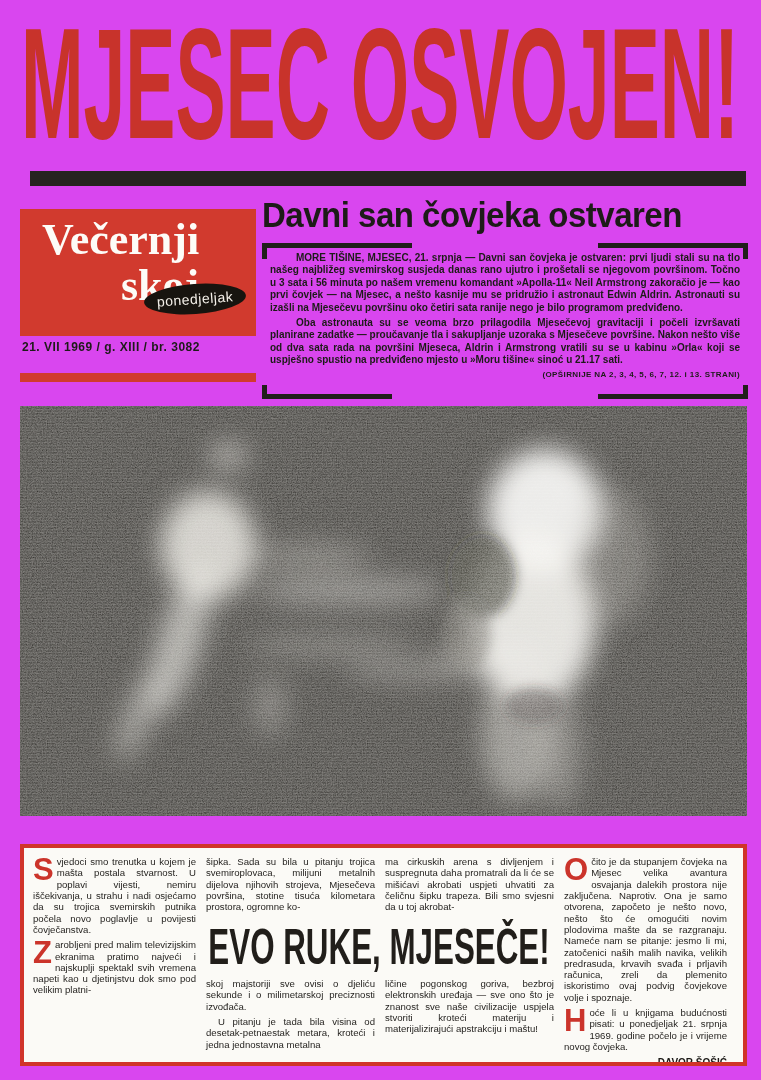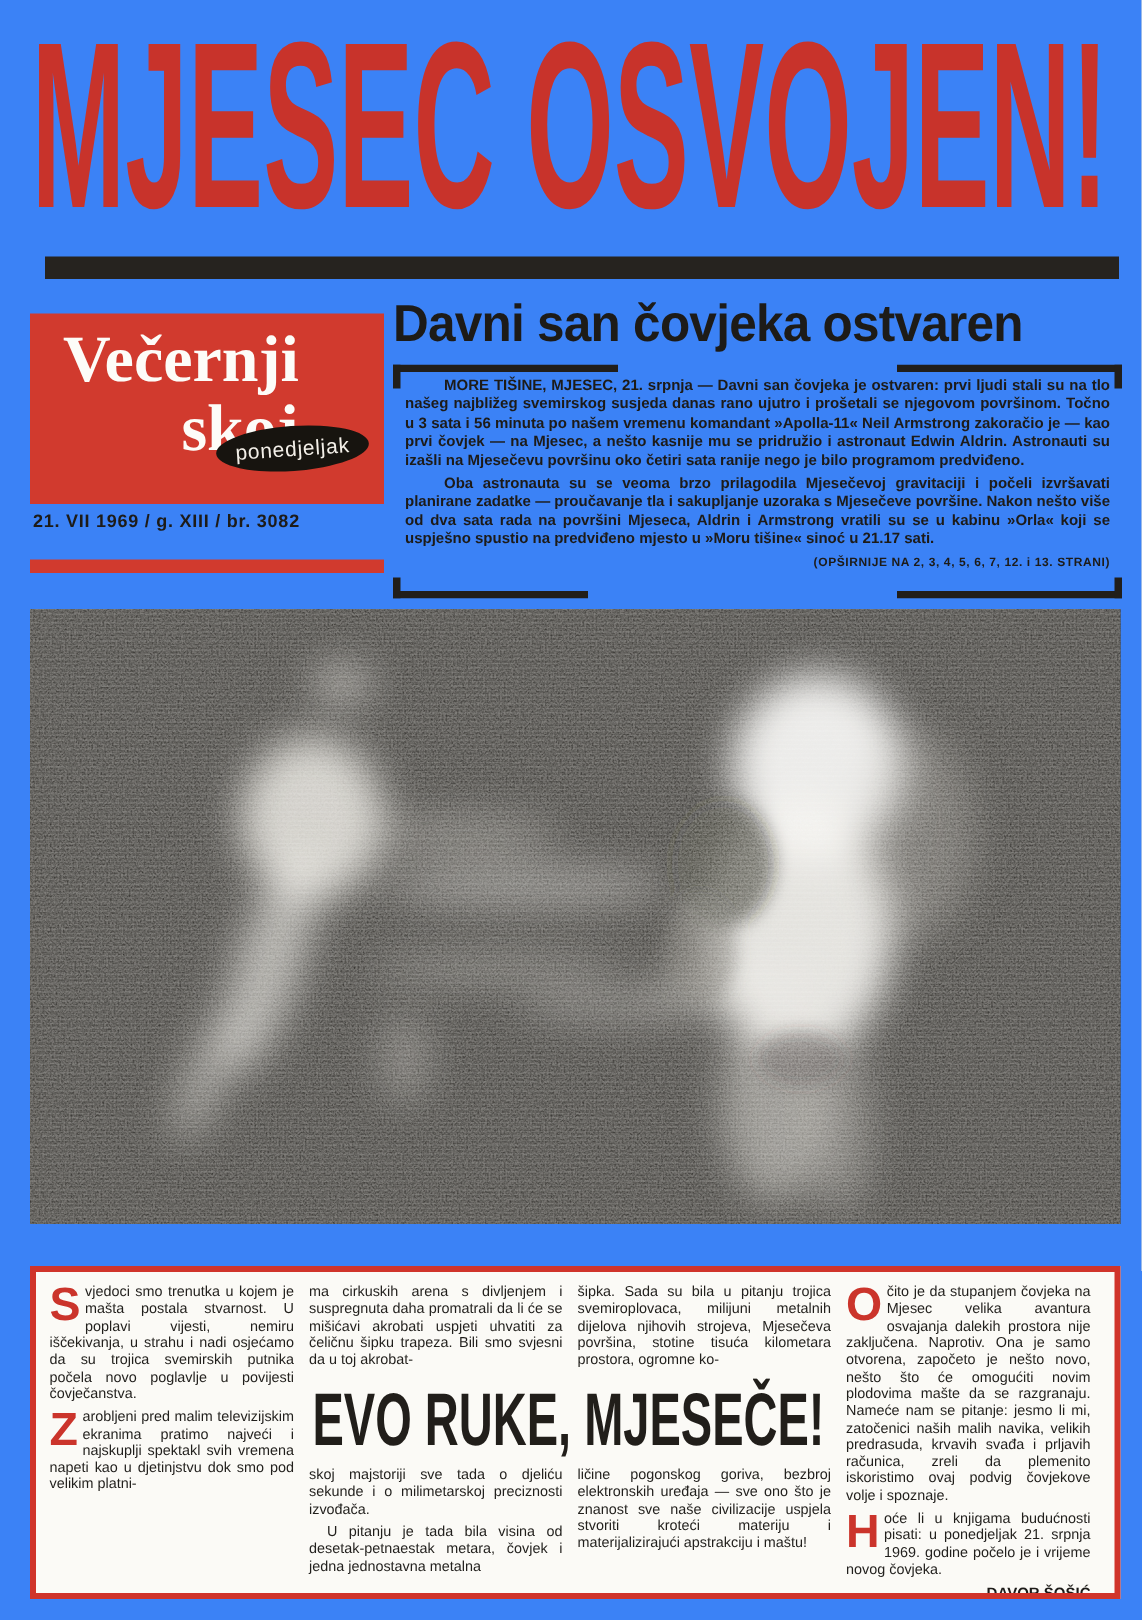--- a/index.html
+++ b/index.html
@@ -1,16 +1,16 @@
 <!DOCTYPE html>
 <html><head>
 <meta charset="utf-8">
 <style>
   html,body{margin:0;padding:0;background:#e8e6e0;}
-  .page{position:relative;width:761px;height:1080px;background:#3b82f6;overflow:hidden;
+  .page{position:relative;width:761px;height:1080px;background:#d946ef;overflow:hidden;
         font-family:"Liberation Sans",sans-serif;color:#1d1b18;margin:0 auto;}
   svg text{font-family:"Liberation Sans",sans-serif;}
 
   .main-headline{position:absolute;left:20px;top:18px;}
   .headline-rule{position:absolute;left:30px;top:171px;width:716px;height:15px;background:#26231f;}
 
   
   .masthead{position:absolute;left:20px;top:209px;width:236px;height:127px;background:#d13a2e;}
   .mh-title{position:absolute;left:22px;top:8px;color:#fdfcf8;font-family:"Liberation Serif",serif;
             font-weight:bold;font-size:44px;line-height:46px;letter-spacing:0px;text-align:right;}
@@ -150,30 +150,30 @@
       <p>
         <span class="dc">S</span><span>vjedoci smo trenutka u kojem je mašta postala stvarnost. U poplavi vijesti, nemiru iščekivanja, u strahu i nadi osjećamo da su trojica svemirskih putnika počela novo poglavlje u povijesti čovječanstva.</span>
       </p>
       <p>
         <span class="dc">Z</span><span>arobljeni pred malim televizijskim ekranima pratimo najveći i najskuplji spektakl svih vremena napeti kao u djetinjstvu dok smo pod velikim platni-</span>
       </p>
     </div>
 
     <div class="mid">
       <div class="midrow">
+        <p>šipka. Sada su bila u pitanju trojica svemiroplovaca, milijuni metalnih dijelova njihovih strojeva, Mjesečeva površina, stotine tisuća kilometara prostora, ogromne ko-</p>
         <p>ma cirkuskih arena s divljenjem i suspregnuta daha promatrali da li će se mišićavi akrobati uspjeti uhvatiti za čeličnu šipku trapeza. Bili smo svjesni da u toj akrobat-</p>
-        <p>šipka. Sada su bila u pitanju trojica svemiroplovaca, milijuni metalnih dijelova njihovih strojeva, Mjesečeva površina, stotine tisuća kilometara prostora, ogromne ko-</p>
       </div>
       <svg class="art-headline" width="348" height="56" viewBox="0 0 348 56">
         <text x="1" y="45" font-size="50" font-weight="bold" fill="#211e1a" textLength="344" lengthAdjust="spacingAndGlyphs">EVO RUKE, MJESEČE!</text>
       </svg>
       <div class="midrow">
         <div>
-          <p>skoj majstoriji sve tada o djeliću sekunde i o milimetarskoj preciznosti izvođača.</p>
-          <p class="ind">U pitanju je tada bila visina od desetak-petnaestak metara, čovjek i jedna jednostavna metalna</p>
+          <p>skoj majstoriji sve ovisi o djeliću sekunde i o milimetarskoj preciznosti izvođača.</p>
+          <p class="ind">U pitanju je tada bila visina od desetak-petnaestak metara, kroteći i jedna jednostavna metalna</p>
         </div>
         <p>ličine pogonskog goriva, bezbroj elektronskih uređaja — sve ono što je znanost sve naše civilizacije uspjela stvoriti kroteći materiju i materijalizirajući apstrakciju i maštu!</p>
       </div>
     </div>
 
     <div class="col4">
       <p>
         <span class="dc">O</span><span>čito je da stupanjem čovjeka na Mjesec velika avantura osvajanja dalekih prostora nije zaključena. Naprotiv. Ona je samo otvorena, započeto je nešto novo, nešto što će omogućiti novim plodovima mašte da se razgranaju. Nameće nam se pitanje: jesmo li mi, zatočenici naših malih navika, velikih predrasuda, krvavih svađa i prljavih računica, zreli da plemenito iskoristimo ovaj podvig čovjekove volje i spoznaje.</span>
       </p>
       <p>

